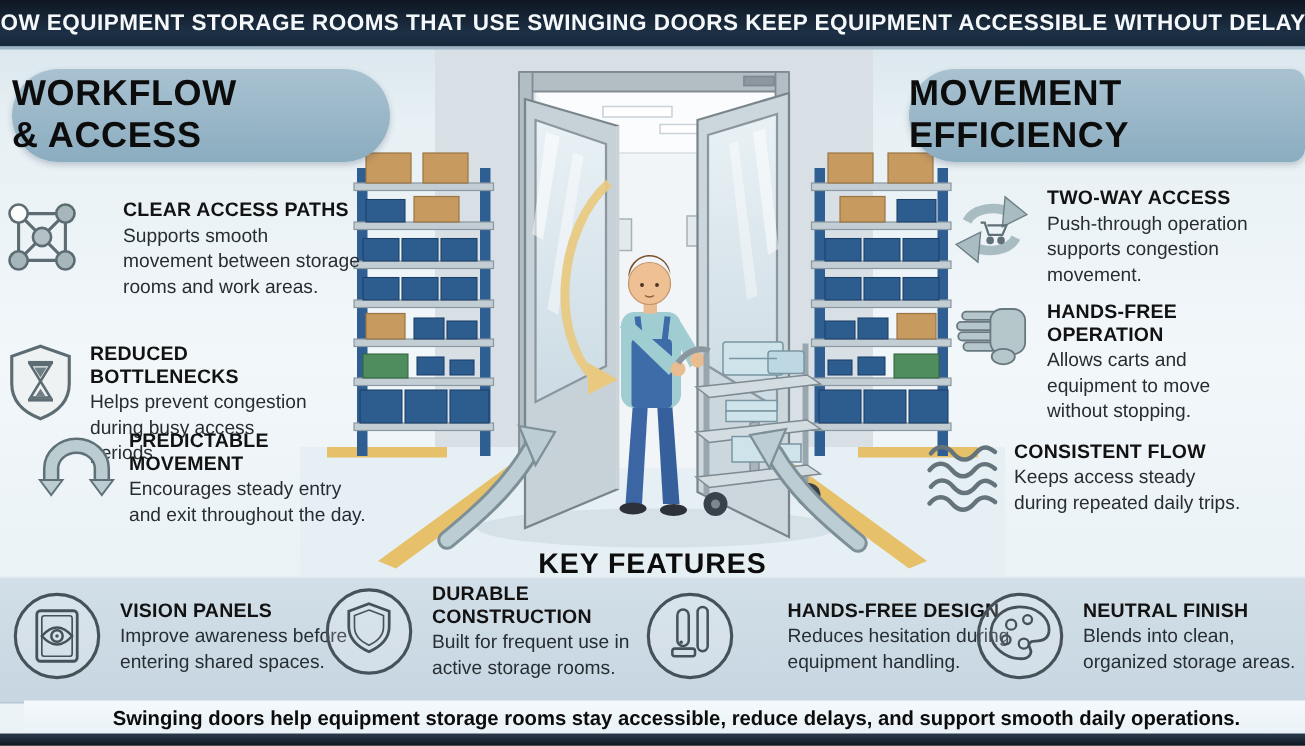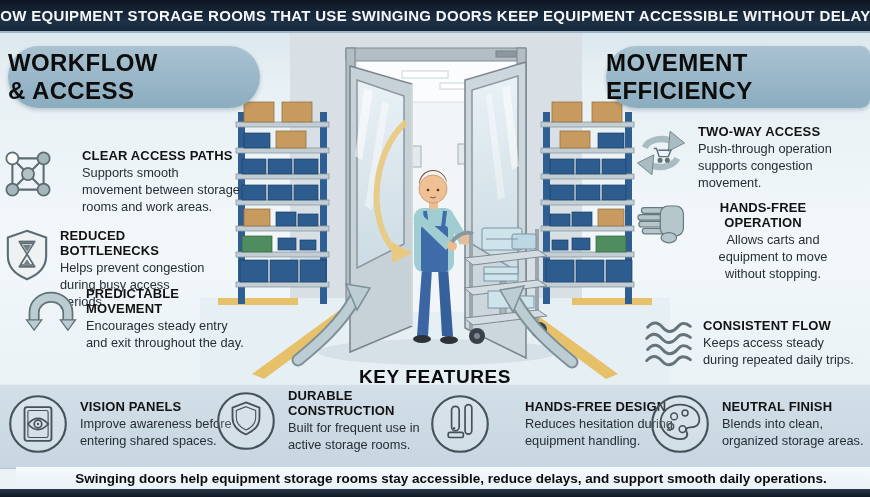--- a/index.html
+++ b/index.html
@@ -281,21 +281,21 @@
 
   <div class="pill left">
     <div>WORKFLOW</div>
     <div>&amp; ACCESS</div>
   </div>
   <div class="pill right">
     <div>MOVEMENT</div>
     <div>EFFICIENCY</div>
   </div>
 
-  <div class="side-item" style="left:2px;top:148px;gap:28px;">
+  <div class="side-item" style="left:2px;top:132px;gap:28px;">
     <span class="icn">
       <svg width="52" height="52" viewBox="0 0 60 60">
         <g stroke="#5c6c72" stroke-width="2.4" fill="none">
           <path d="M12 12 H48 V48 H12 Z"></path>
             <path d="M12 12 L48 48 M48 12 L12 48"></path>
         </g>
         <circle cx="12" cy="12" r="7" fill="#fbfcfc" stroke="#5c6c72" stroke-width="2"></circle>
         <circle cx="48" cy="12" r="7" fill="#a7b6ba" stroke="#5c6c72" stroke-width="2"></circle>
         <circle cx="12" cy="48" r="7" fill="#a7b6ba" stroke="#5c6c72" stroke-width="2"></circle>
         <circle cx="48" cy="48" r="7" fill="#a7b6ba" stroke="#5c6c72" stroke-width="2"></circle>
@@ -353,40 +353,40 @@
             <circle cx="39" cy="40" r="2" fill="#5f7078"></circle>
         </g>
       </svg>
     </span>
     <div class="rtxt">
       <div class="ititle">TWO-WAY ACCESS</div>
       <div class="ibody">Push-through operation supports congestion movement.</div>
     </div>
   </div>
 
-  <div class="side-item" style="left:634px;top:200px;text-align:center;">
+  <div class="side-item" style="left:634px;top:200px;">
     <span class="icn">
       <svg width="56" height="48" viewBox="0 0 64 56">
         <g fill="#b6c7cc" stroke="#68787e" stroke-width="1.4">
           <rect x="8" y="9" width="28" height="6.5" rx="3.2"></rect>
           <rect x="4" y="17" width="32" height="6.5" rx="3.2"></rect>
           <rect x="5" y="25" width="31" height="6.5" rx="3.2"></rect>
           <rect x="9" y="33" width="27" height="6.5" rx="3.2"></rect>
           <rect x="30" y="7" width="27" height="35" rx="9"></rect>
           <ellipse cx="40" cy="44" rx="9" ry="6"></ellipse>
         </g>
       </svg>
     </span>
     <div class="rtxt" style="width:130px;">
       <div class="ititle">HANDS-FREE OPERATION</div>
       <div class="ibody" style="width:150px;">Allows carts and equipment to move without stopping.</div>
     </div>
   </div>
 
-  <div class="side-item" style="left:643px;top:293px;margin-top:25px;">
+  <div class="side-item" style="left:616px;top:293px;">
     <span class="icn">
       <svg width="52" height="50" viewBox="0 0 56 52">
         <g stroke="#64747a" stroke-width="3.2" fill="none" stroke-linecap="round">
           <path d="M5 9 c5 -6 11 -6 16 0 s11 6 16 0 s9 -5 14 -1"></path>
           <path d="M4 21 c5 -6 11 -6 16 0 s11 6 16 0 s10 -5 15 -1"></path>
           <path d="M5 33 c5 -6 11 -6 16 0 s11 6 16 0 s9 -5 14 -1"></path>
           <path d="M4 45 c5 -6 11 -6 16 0 s11 6 16 0 s10 -5 15 -1"></path>
         </g>
       </svg>
     </span>

